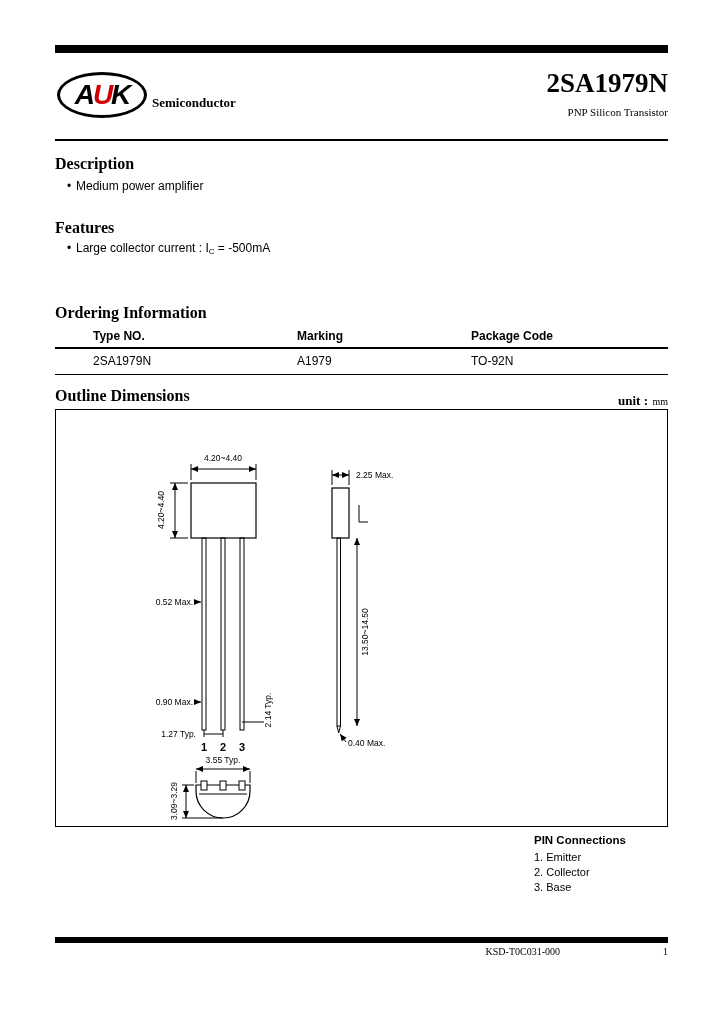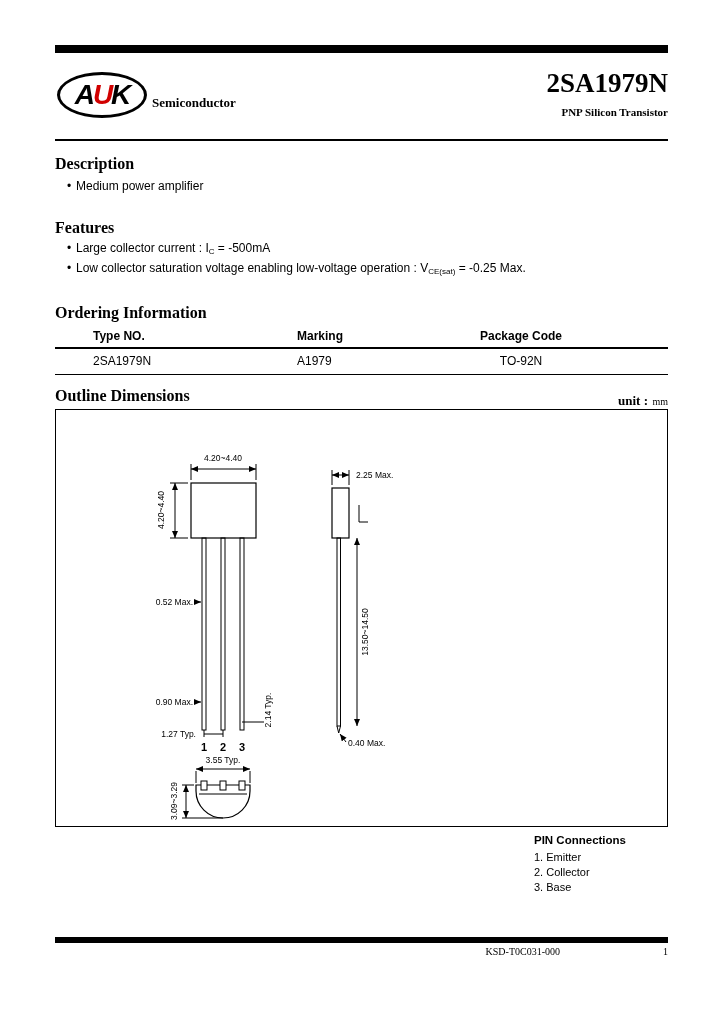--- a/index.html
+++ b/index.html
@@ -22,42 +22,42 @@
   .logo span {
     font-family:"Liberation Sans", sans-serif;
     font-weight:bold; font-style:italic; font-size:28px; line-height:1;
     letter-spacing:-2px;
   }
   .logo .u { color:#d10000; }
   .company { left:152px; top:95px; font-weight:bold; font-size:13px; }
   .partnum { left:380px; top:68px; width:288px; text-align:right;
              font-weight:bold; font-size:27px; }
   .subtitle { left:380px; top:106px; width:288px; text-align:right;
-              font-weight:bold; font-size:11px; }
+              font-weight:normal; font-size:11px; }
   .hrule { left:55px; top:139px; width:613px; height:2px; background:#000; }
 
   
   .h-desc { left:55px; top:155px; }
   .h-feat { left:55px; top:219px; }
   .h-ord  { left:55px; top:304px; }
   .h-out  { left:55px; top:387px; }
   .sechead { font-family:"Liberation Serif", serif; font-weight:bold; font-size:16px; }
 
   
   .bullets { list-style:none; font-size:12px; }
   .bullets li { margin-bottom:4.5px; white-space:nowrap; }
   .bullet { display:inline-block; width:14px; text-align:center; }
   .desc-list { left:62px; top:179px; }
   .feat-list { left:62px; top:241px; }
   sub.ss { font-size:8px; vertical-align:-2px; }
 
   
   .ord-col1 { left:93px; }
   .ord-col2 { left:297px; }
-  .ord-col3 { left:471px; width:100px; text-align:center; }
+  .ord-col3 { left:471px; width:100px; text-align:left; }
   .ord-head { top:329px; font-weight:bold; font-size:12px; }
   .ord-row  { top:354px; font-size:12px; }
   .ord-line1 { left:55px; top:347px; width:613px; height:2px; background:#000; }
   .ord-line2 { left:55px; top:374px; width:613px; height:1px; background:#000; }
 
   
   .unitbox { left:500px; top:391px; width:168px; text-align:right; }
   .unitbox .ul { font-family:"Liberation Serif", serif; font-weight:bold; font-size:13px; }
   .unitbox .um { font-family:"Liberation Serif", serif; font-size:10px; }
   .outline-box { left:55px; top:409px; width:613px; height:418px; border:1px solid #000; }
@@ -94,21 +94,20 @@
 <div class="abs hrule"></div>
 
 <div class="abs h-desc sechead">Description</div>
 <ul class="abs bullets desc-list">
   <li><span class="bullet">•</span><span>Medium power amplifier</span></li>
 </ul>
 
 <div class="abs h-feat sechead">Features</div>
 <ul class="abs bullets feat-list">
   <li><span class="bullet">•</span><span>Large collector current : I</span><sub class="ss">C</sub><span> = -500mA</span></li>
-  <li><span class="bullet">•</span><span>Low collector saturation voltage enabling low-voltage operation : V</span><sub class="ss">CE(sat)</sub><span> = -0.25 Max.</span></li>
 </ul>
 
 <div class="abs h-ord sechead">Ordering Information</div>
 <div class="abs ord-head ord-col1">Type NO.</div>
 <div class="abs ord-head ord-col2">Marking</div>
 <div class="abs ord-head ord-col3">Package Code</div>
 <div class="abs ord-line1"></div>
 <div class="abs ord-row ord-col1">2SA1979N</div>
 <div class="abs ord-row ord-col2">A1979</div>
 <div class="abs ord-row ord-col3">TO-92N</div>

